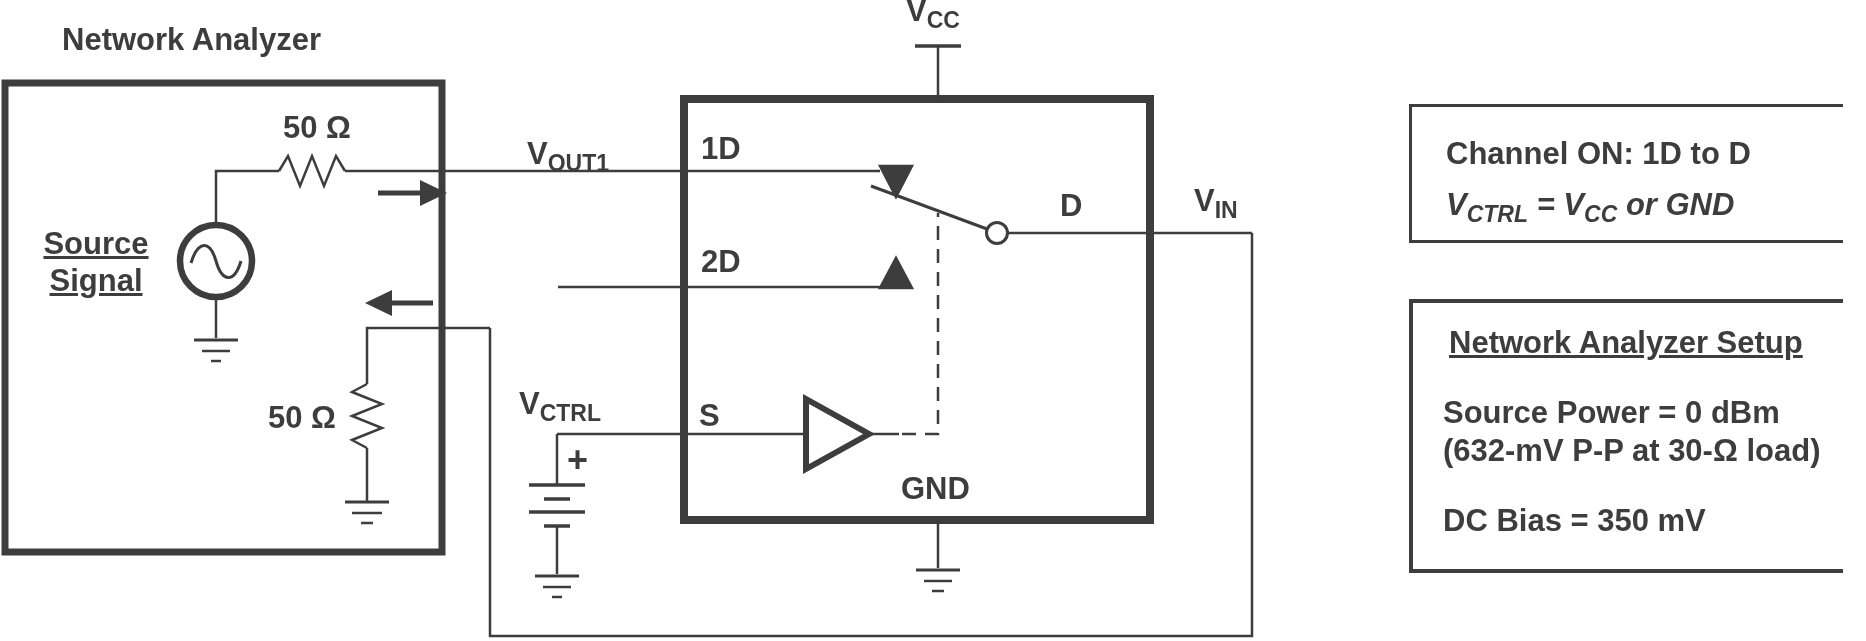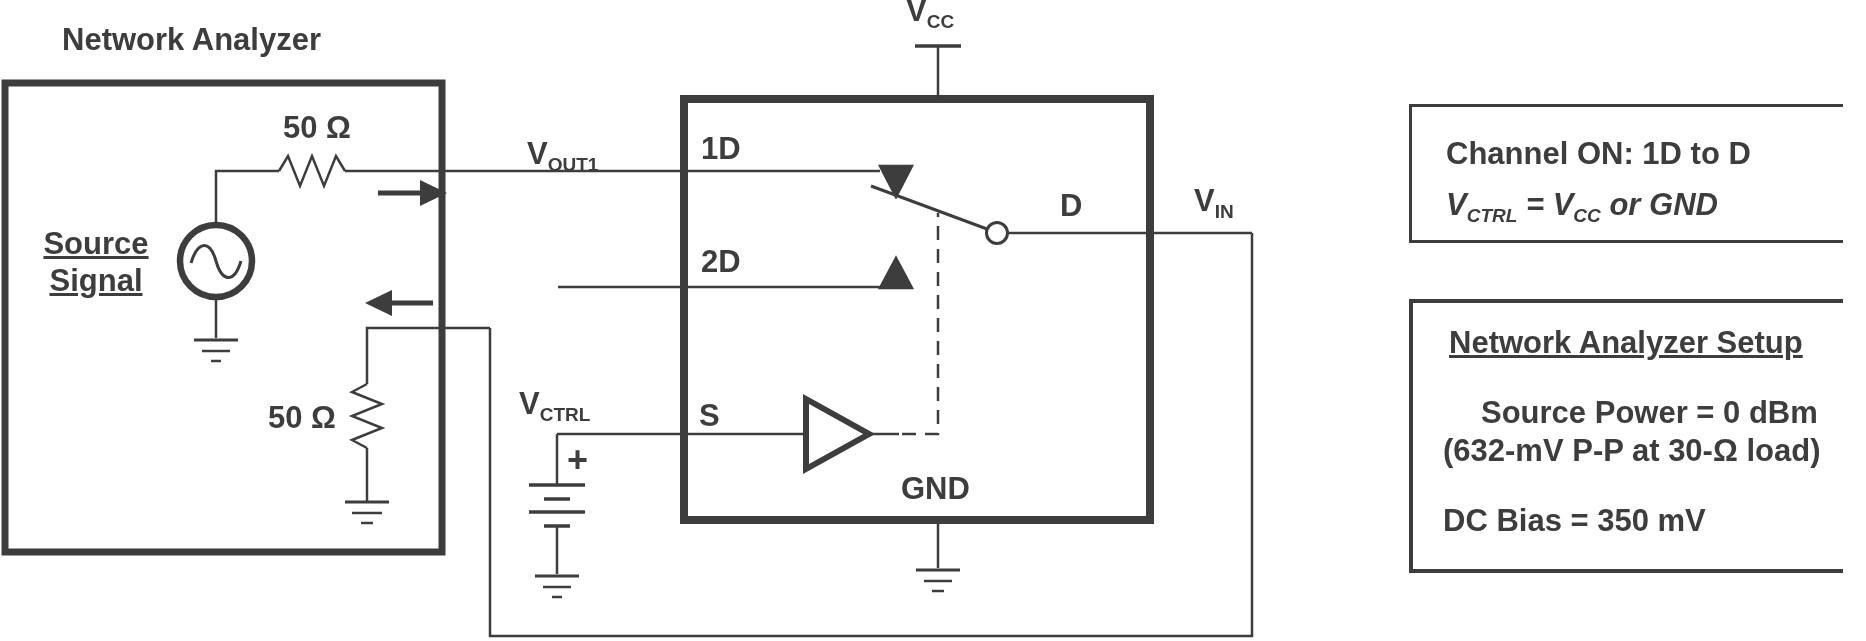--- a/index.html
+++ b/index.html
@@ -19,21 +19,21 @@
   .lbl {
     position: absolute;
     font-weight: bold;
     font-size: 31px;
     line-height: 32px;
     color: var(--ink);
     white-space: nowrap;
   }
   .ctr { transform: translateX(-50%); text-align: center; }
   .sub {
-    font-size: 19px;
+    font-size: 23px;
     position: relative;
     top: 7px;
     letter-spacing: 0px;
   }
   .plus { font-size: 36px; }
   .note-box {
     position: absolute;
     border: 3px solid var(--ink);
     background: var(--bg);
   }
@@ -159,18 +159,18 @@
 
   <div class="lbl plus" style="left:567px; top:444px;">+</div>
 
   <div class="note-box" style="left:1409px; top:104px; width:452px; height:139px;">
     <div class="note-line" style="left:34px; top:30px;">Channel ON: 1D to D</div>
     <div class="note-line" style="left:34px; top:81px;font-style:italic;"><span>V</span><span class="sub">CTRL</span><span> = V</span><span class="sub">CC</span><span> or GND</span></div>
   </div>
 
   <div class="note-box" id="setup-box" style="left:1409px; top:299px; width:452px; height:274px;padding-left:32px;">
     <div class="note-line underlined" style="left:36px; top:23px;">Network Analyzer Setup</div>
-    <div class="note-line" style="left:30px; top:93px;margin-left:38px;">Source Power = 0 dBm</div>
+    <div class="note-line" style="left:30px; top:93px;">Source Power = 0 dBm</div>
     <div class="note-line" style="left:30px; top:131px;">(632-mV P-P at 30-Ω load)</div>
     <div class="note-line" style="left:30px; top:201px;">DC Bias = 350 mV</div>
   </div>
 
 </div>
 
 </body></html>

